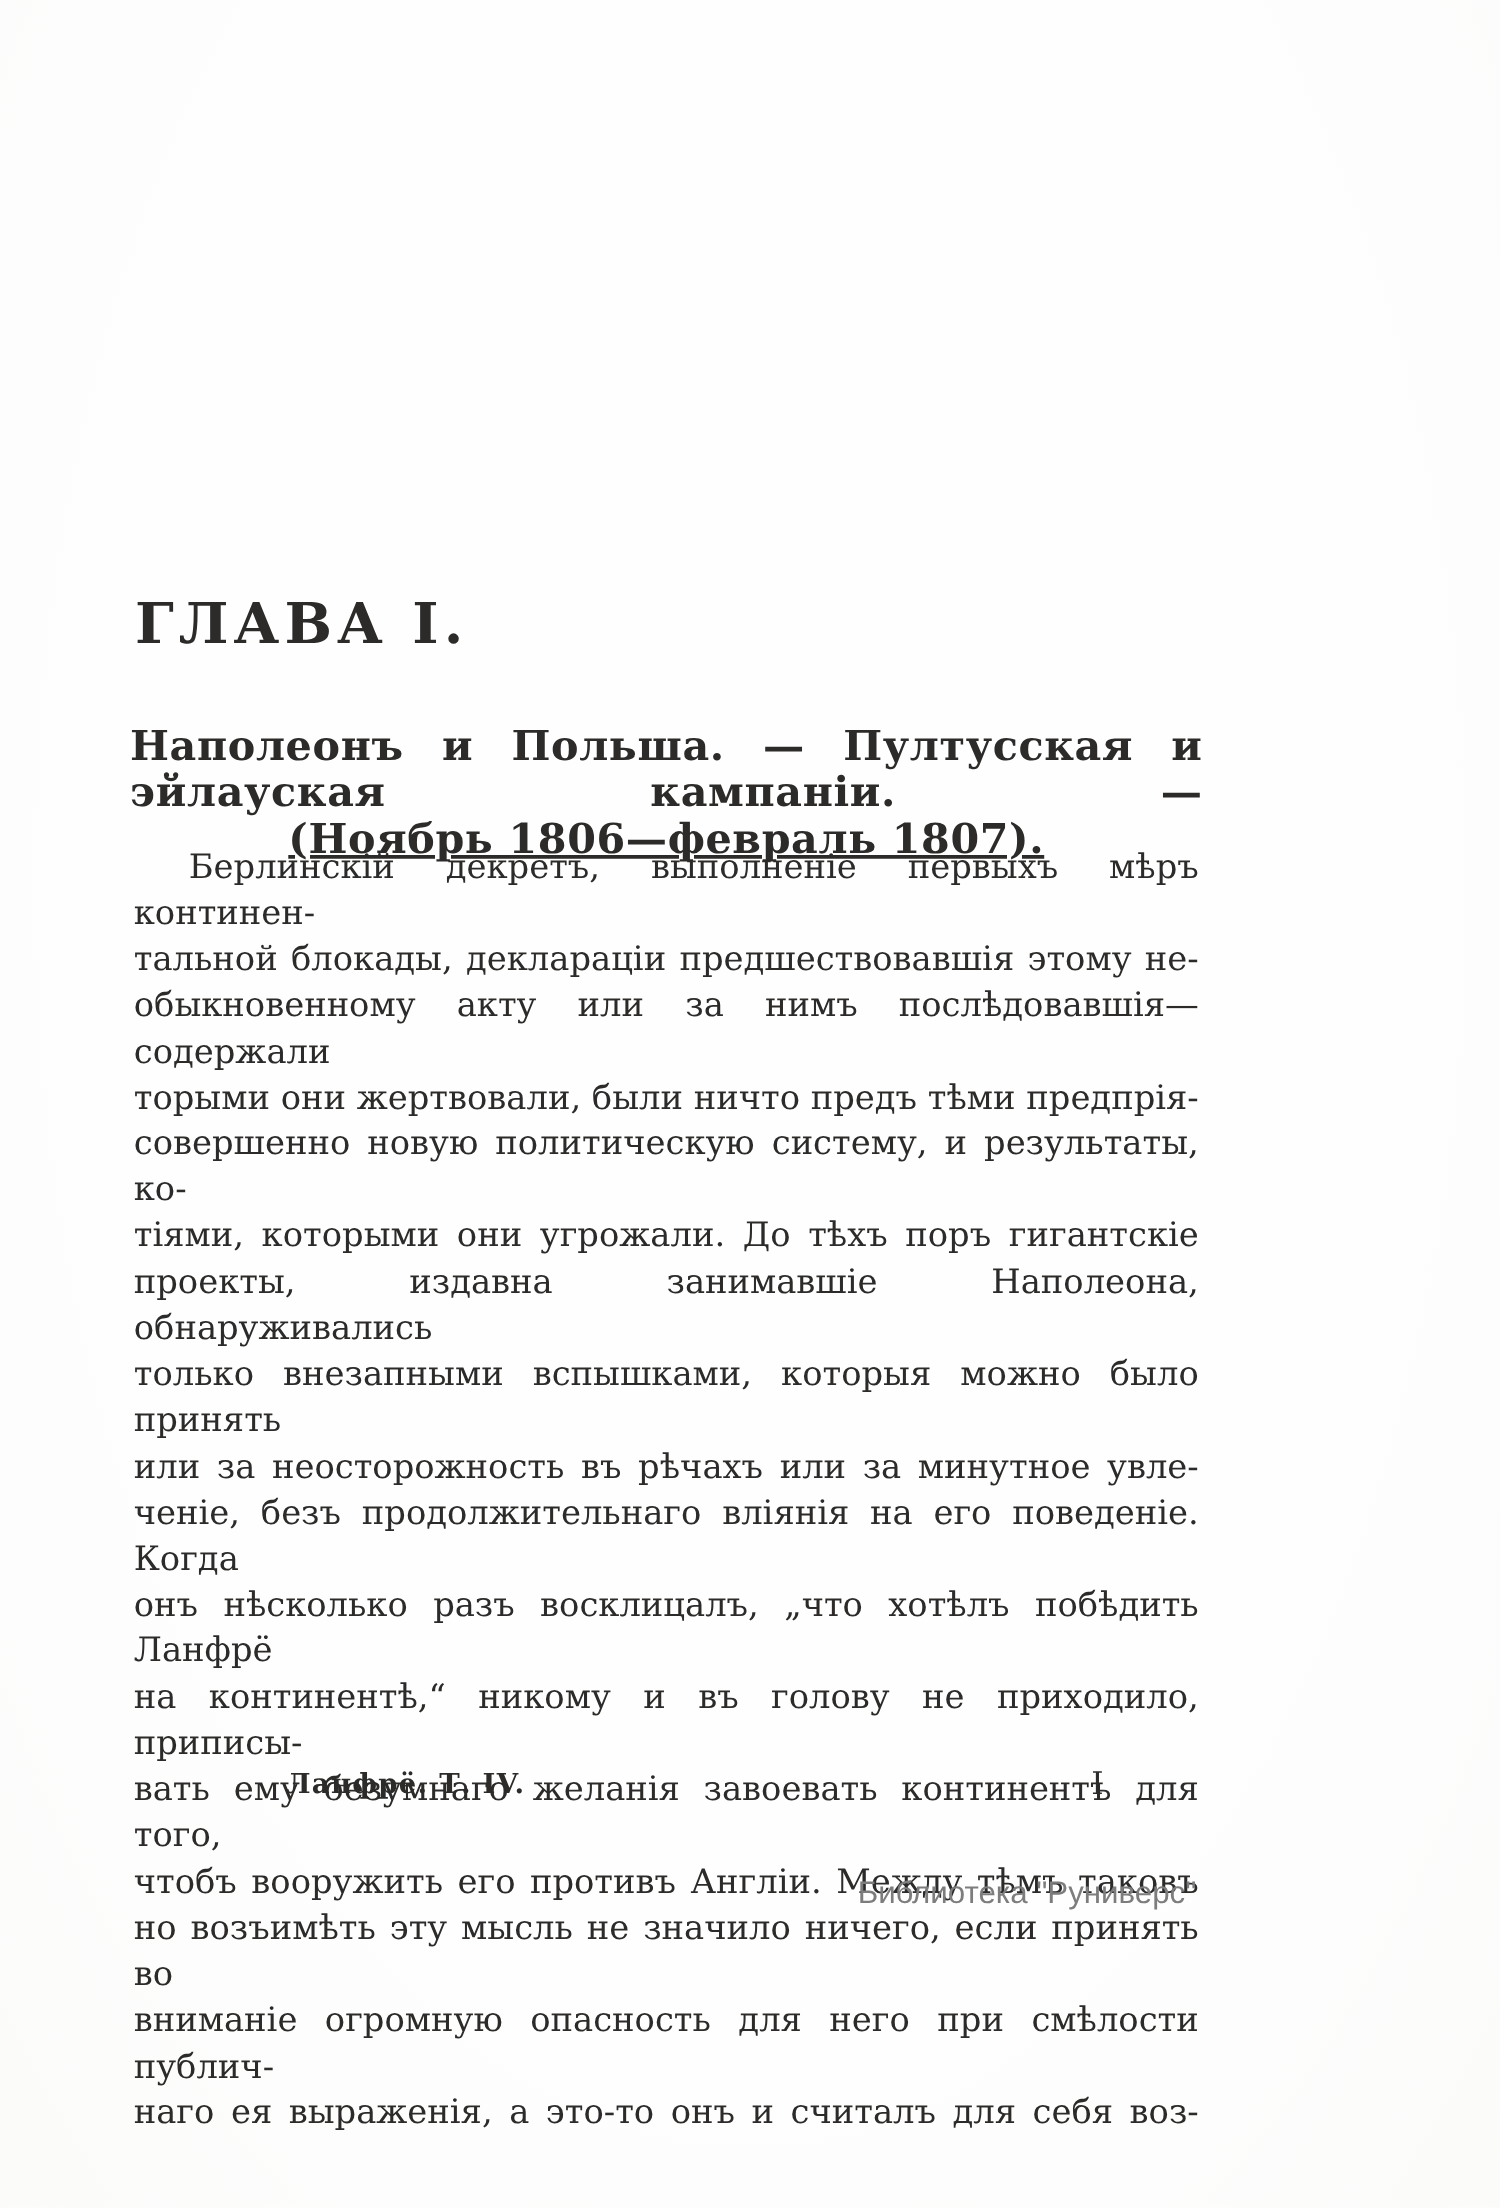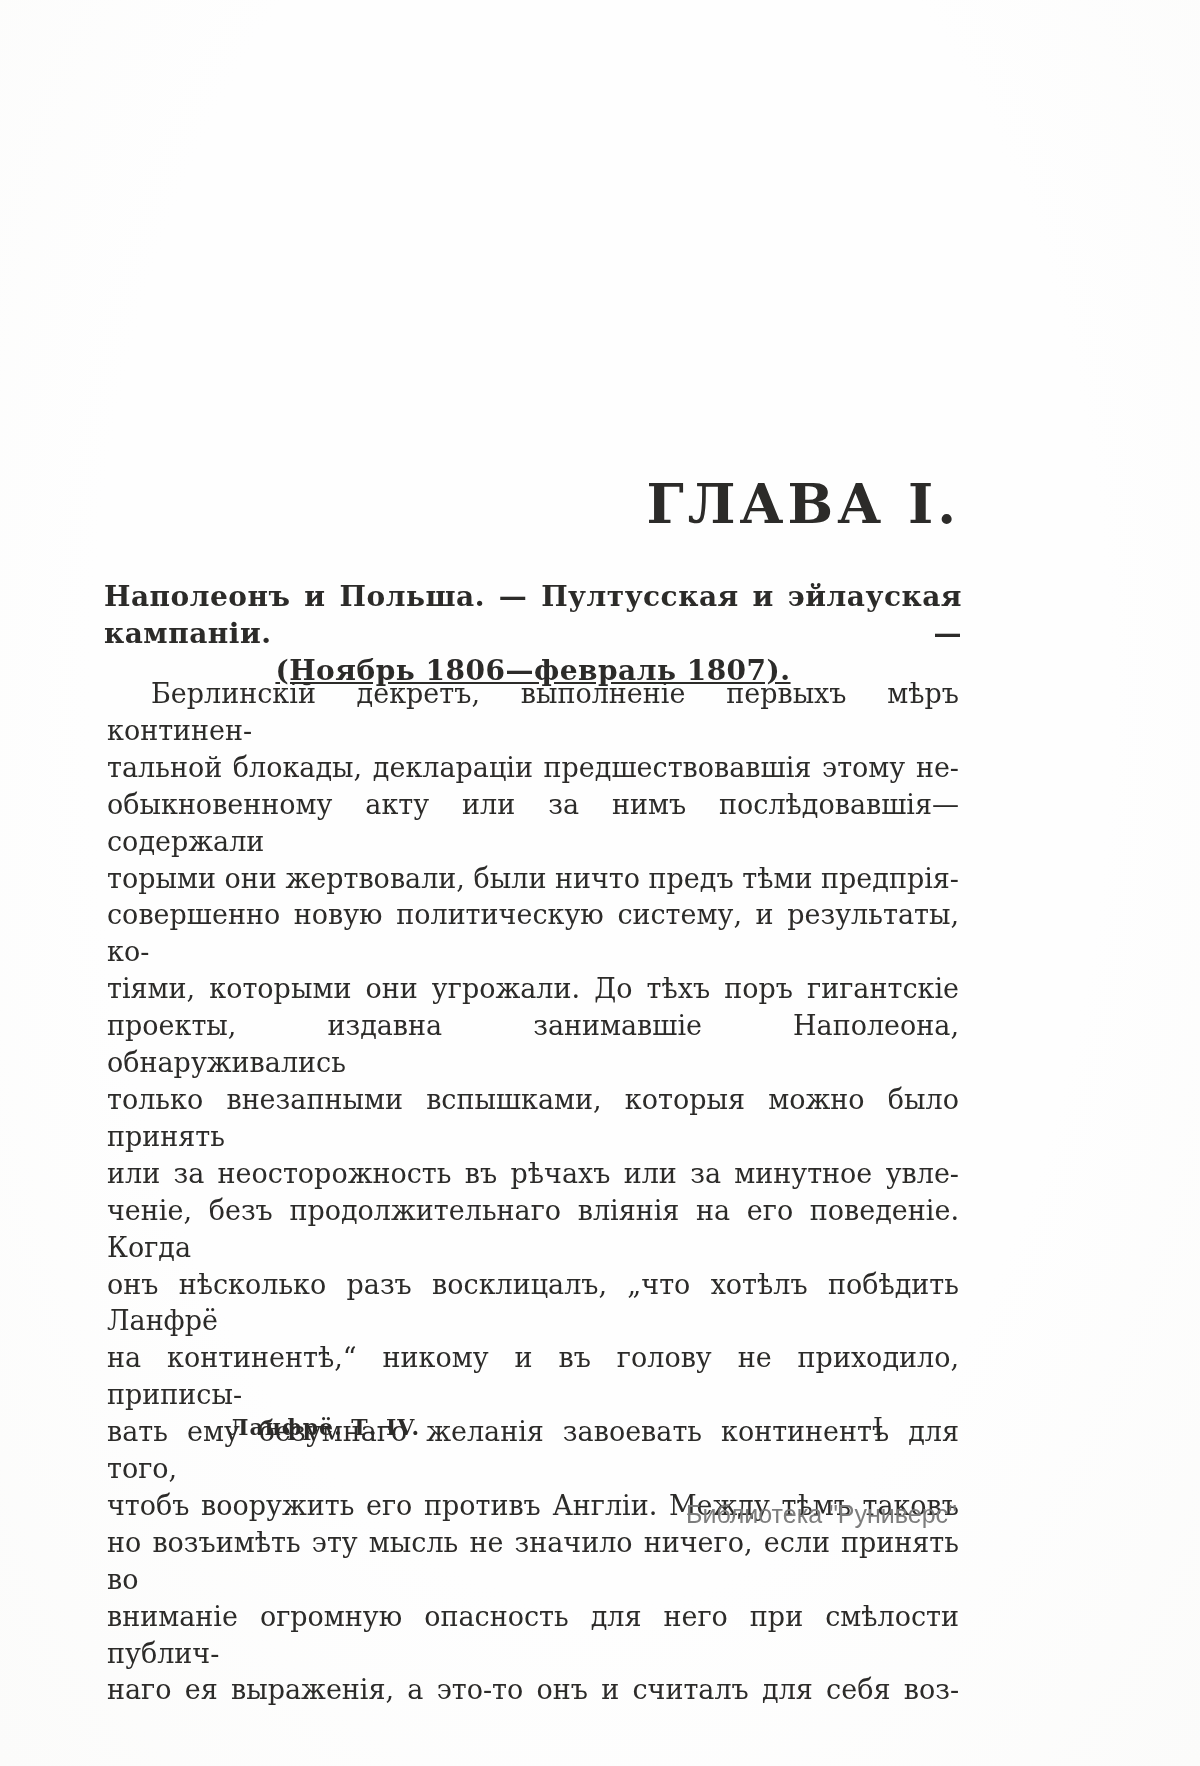--- a/index.html
+++ b/index.html
@@ -17,31 +17,31 @@
     position: absolute;
     inset: 0;
     background:
       radial-gradient(ellipse at 50% 40%, #fefefe 60%, #fbfbfa 100%);
   }
   .chapter-title {
     position: absolute;
     top: 472px;
     left: 108px;
     width: 852px;
-    text-align: right;
-    font-size: 54px;
+    text-align: left;
+    font-size: 45px;
     font-weight: 700;
     letter-spacing: 4px;
   }
   .heading {
     position: absolute;
     top: 578px;
     left: 104px;
     width: 858px;
-    font-size: 28px;
+    font-size: 33px;
     font-weight: 700;
     line-height: 37px;
     letter-spacing: 0.5px;
   }
   .heading .l1 { text-align: justify; text-align-last: justify; }
   .heading .l2 { text-align: center; text-decoration: underline; }
   .body-text {
     position: absolute;
     top: 676px;
     left: 107px;

